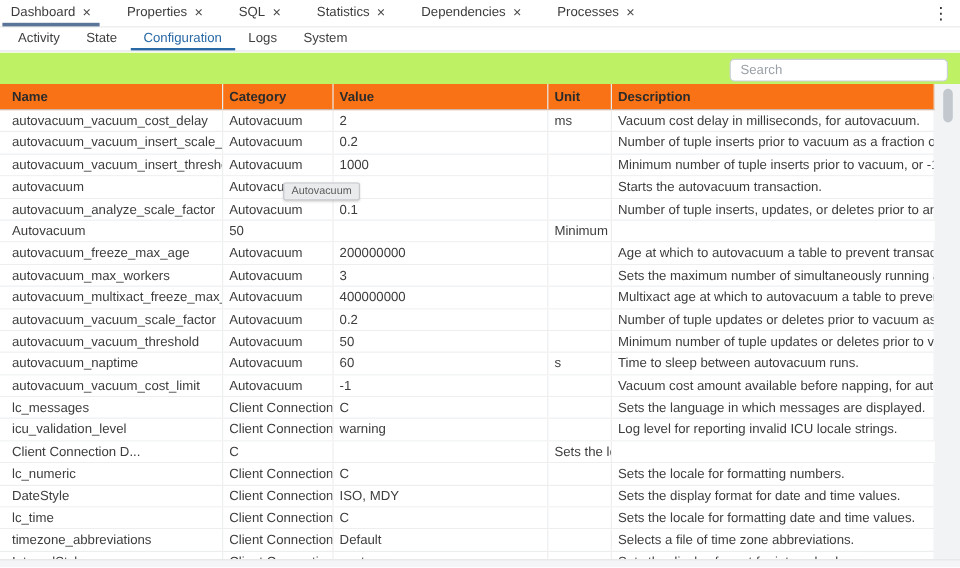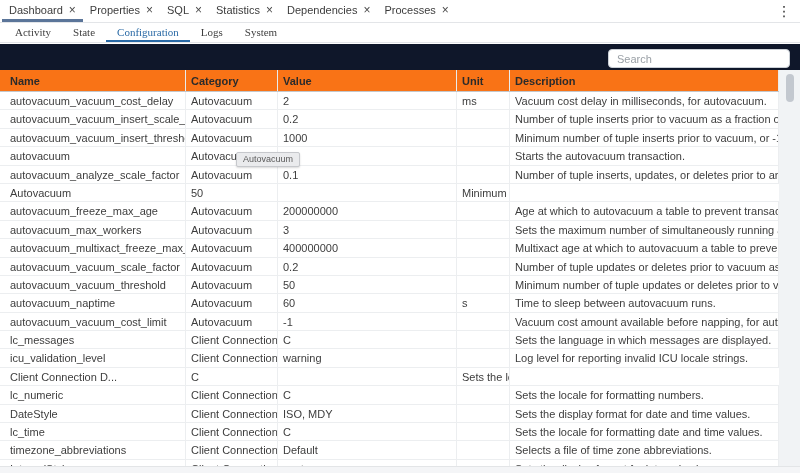--- a/index.html
+++ b/index.html
@@ -2,38 +2,38 @@
 <html><head>
 <meta charset="utf-8">
 <style>
   * { margin:0; padding:0; box-sizing:border-box; }
   body { background:#fff; font-family:"Liberation Sans", sans-serif; }
   .app { position:relative; width:800px; height:473px; background:#fff; overflow:hidden; }
 
   
   .tabbar { position:absolute; left:0; top:0; width:100%; height:23px;
             background:#fff; border-bottom:1px solid #e3e5e8;
-            display:flex; align-items:stretch; padding-left:2px; }
+            display:flex; align-items:stretch; padding-left:2px;gap:16px; }
   .doc-tab { display:flex; align-items:center; gap:6px; padding:0 7px;
              font-size:11px; color:#3c3c3c; cursor:pointer; border-bottom:3px solid transparent; }
   .doc-tab.active { border-bottom-color:#5b7599; }
   .doc-tab .x { color:#4a4a4a; font-size:12px; line-height:1; }
   .kebab { position:absolute; right:9px; top:4px; font-size:14px; color:#2d2d2d;
            line-height:1; letter-spacing:0; cursor:pointer; }
 
   
   .subtabbar { position:absolute; left:0; top:23px; width:100%; height:20px;
                background:#fff; border-bottom:1px solid #e3e5e8;
                display:flex; align-items:stretch; padding-left:4px; }
   .sub-tab { display:flex; align-items:center; padding:0 11px; font-size:11px;
-             color:#3f3f3f; cursor:pointer; border-bottom:2px solid transparent;font-family:Liberation Serif, serif; }
+             color:#3f3f3f; cursor:pointer; border-bottom:2px solid transparent; }
   .sub-tab.active { color:#2969a5; border-bottom-color:#2969a5;text-align:right; }
 
   
-  .toolbar { position:absolute; left:0; top:44px; width:100%; height:26px; background:#0f172a; }
+  .toolbar { position:absolute; left:0; top:44px; width:100%; height:26px; background:#bef264; }
   .search { position:absolute; right:10px; top:5px; width:182px; height:19px;
             border:1px solid #cbd0d6; border-radius:4px; background:#fff;
             font-size:11px; padding:0 8px; color:#444; outline:none;
             font-family:"Liberation Sans", sans-serif; }
   .search::placeholder { color:#9aa0a6; }
 
   
   .table { position:absolute; left:0; top:70px; width:779px; bottom:7px;
            background:#fff; overflow:hidden; }
   .thead, .tr { display:grid; grid-template-columns:186px 92px 179px 53px 1fr; }

